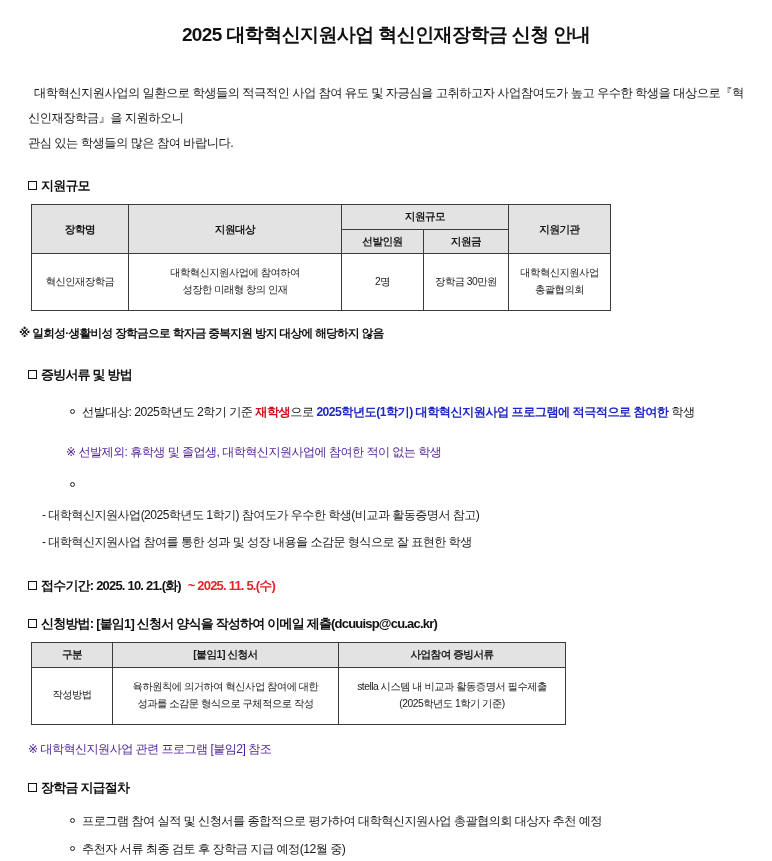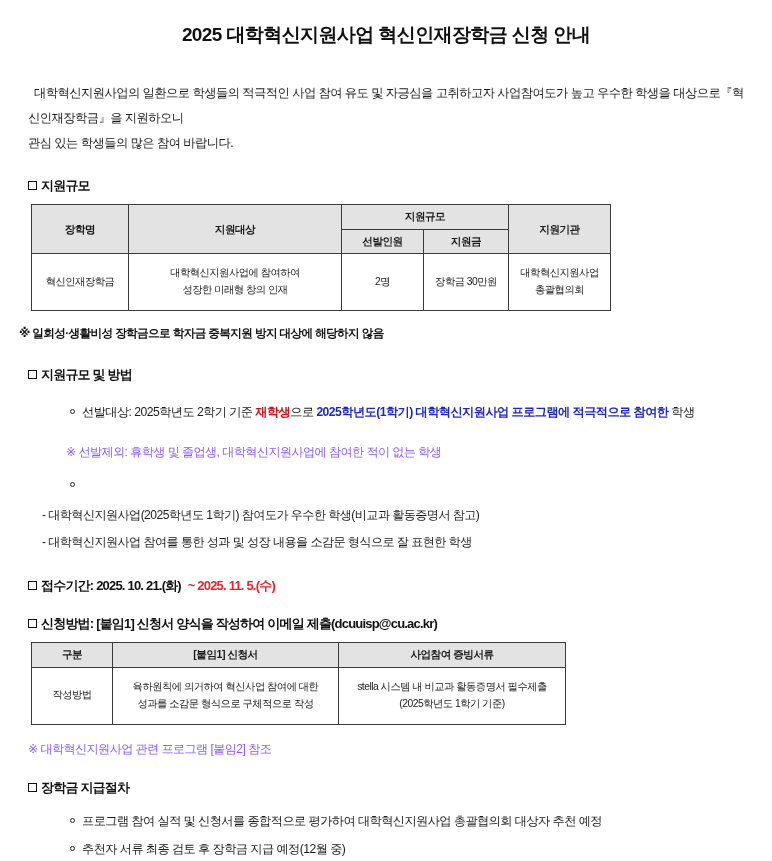--- a/index.html
+++ b/index.html
@@ -137,21 +137,21 @@
     position: relative;
     top: -2px;
   }
   .bullet-row .txt { white-space: pre-wrap; }
 
   .sub-note-row {
     font-size: 12.1px;
     letter-spacing: -0.55px;
     line-height: 1.45;
     padding-left: 66px;
-    color: #8b5cf6;
+    color: #4c1d95;
   }
 
   .dash-row {
     font-size: 12.1px;
     letter-spacing: -0.55px;
     line-height: 1.45;
     padding-left: 42px;
     color: #1a1a1a;
   }
 
@@ -222,21 +222,21 @@
   </table>
 
   <div class="spacer-14"></div>
 
   <div class="note-line">※ 일회성·생활비성 장학금으로 학자금 중복지원 방지 대상에 해당하지 않음</div>
 
   <div class="spacer-26"></div>
 
   <div class="section-heading">
     <span class="sq"></span>
-    <span class="h-text">지원규모 및 방법</span>
+    <span class="h-text">증빙서류 및 방법</span>
   </div>
 
   <div class="spacer-20"></div>
 
   <div class="bullet-row">
     <span class="mark-circle"></span>
     <span class="txt"><span>선발대상: 2025학년도 2학기 기준 </span><span class="red-t">재학생</span><span>으로 </span><span class="blue-t">2025학년도(1학기) 대학혁신지원사업 프로그램에 적극적으로 참여한</span><span> 학생</span></span>
   </div>
 
   <div class="spacer-22"></div>

